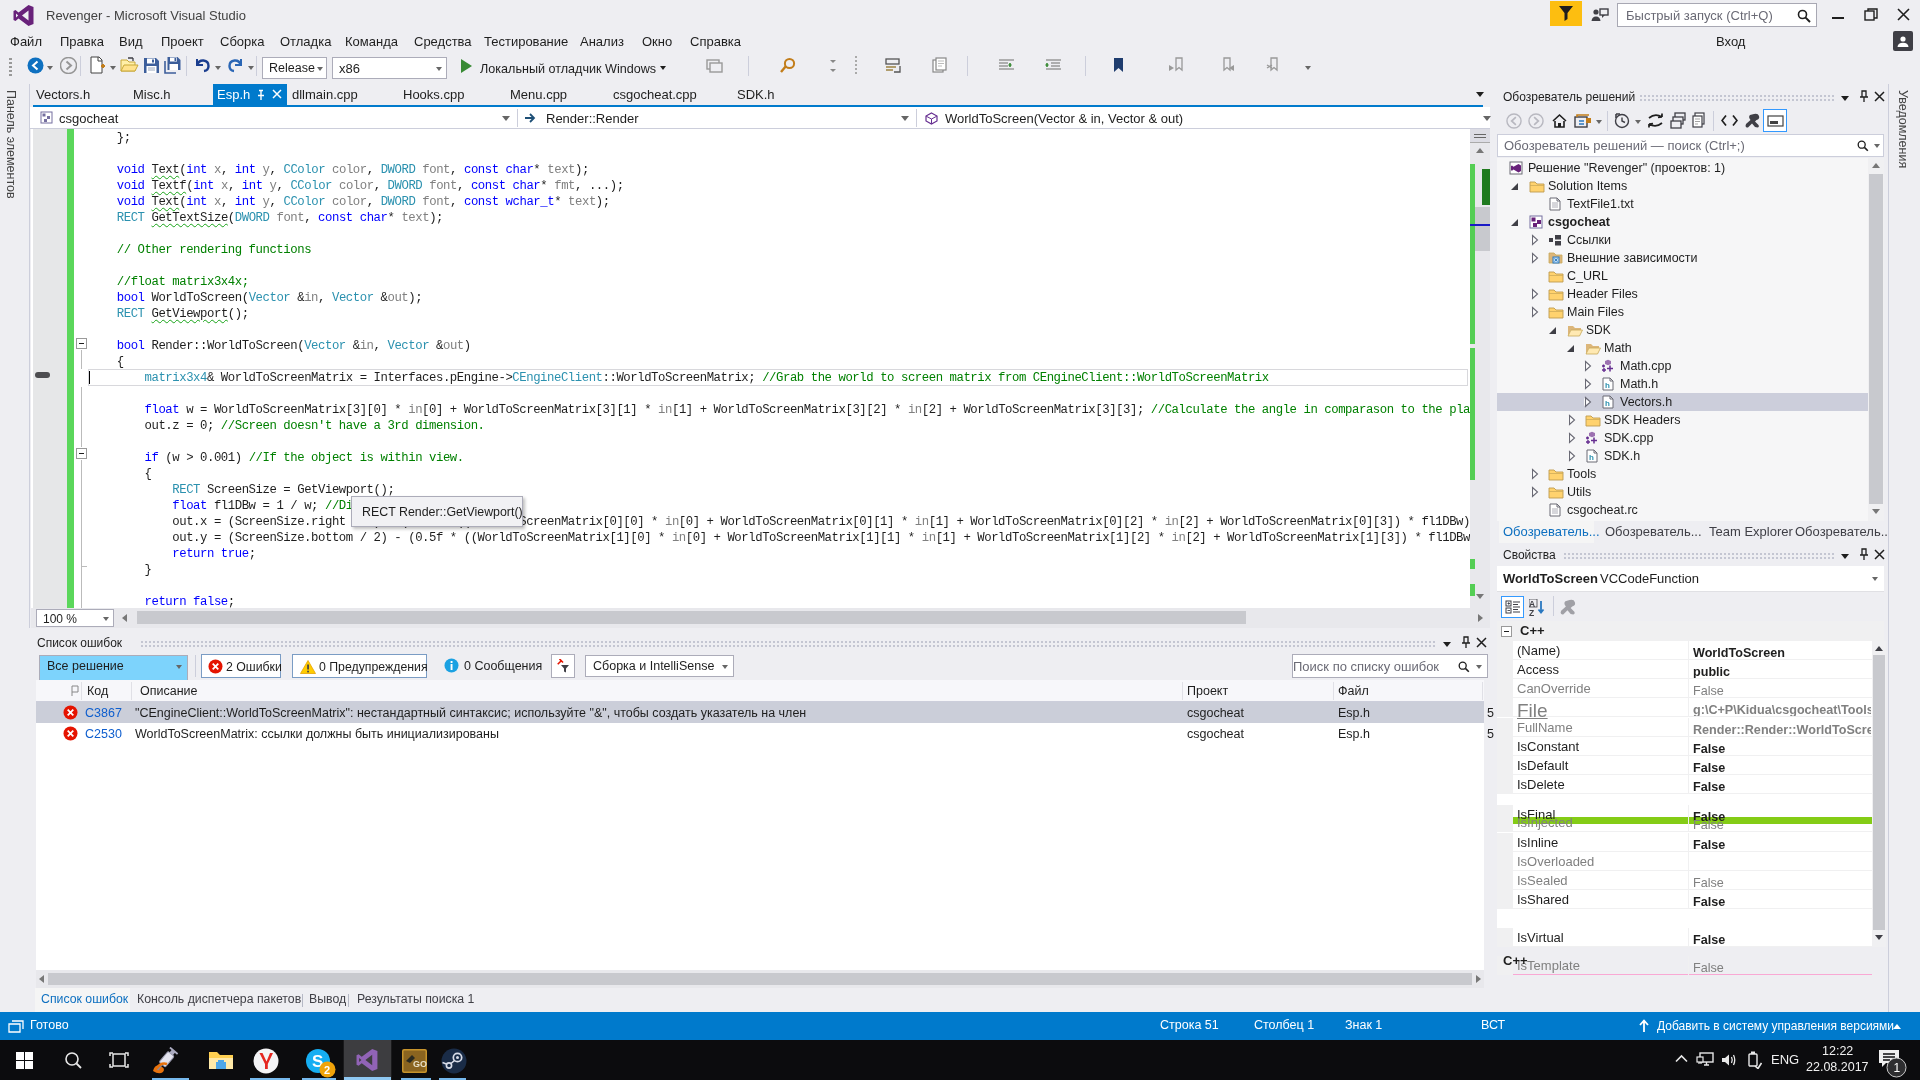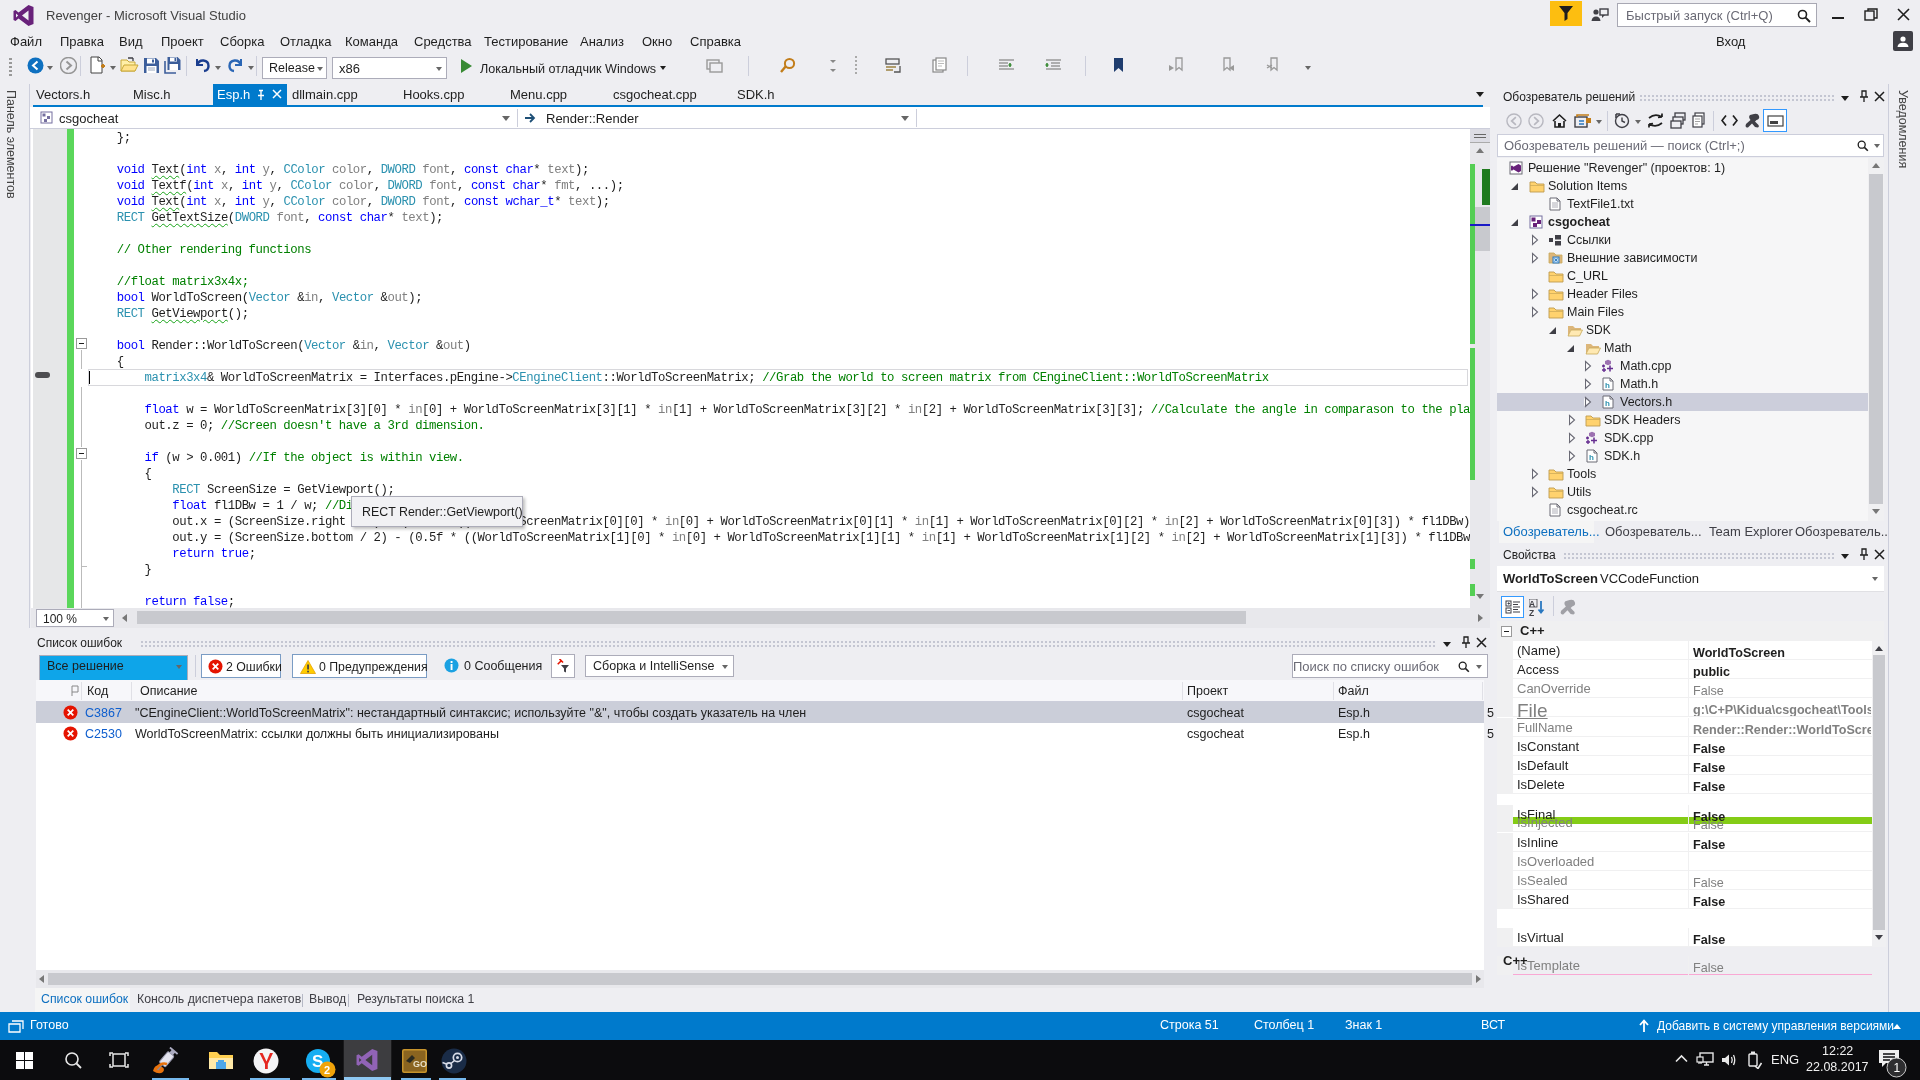--- a/index.html
+++ b/index.html
@@ -216,20 +216,28 @@
 </div>
 <div class="abs" style="left:487px;top:2px;width:1px;height:18px;background:#CCCEDB;"></div>
 <div class="abs" style="left:488px;top:3px;width:398px;height:17px;">
   <svg class="abs" style="left:7px;top:3px" width="13" height="10" viewBox="0 0 13 10">
         <path d="M0 5 L8 5 M5 1 L9 5 L5 9" stroke="#1E4F76" stroke-width="1.8" fill="none"></path>
       </svg>
   <span class="abs" style="left:28px;top:1px;font-size:13px;">Render::Render</span>
   <div class="abs" style="left:383px;top:6px;border-left:4px solid transparent;border-right:4px solid transparent;border-top:5px solid #666;"></div>
 </div>
 <div class="abs" style="left:886px;top:2px;width:1px;height:18px;background:#CCCEDB;"></div>
+<div class="abs" style="left:887px;top:3px;width:570px;height:17px;">
+  <svg class="abs" style="left:8px;top:2px" width="13" height="13" viewBox="0 0 13 13">
+        <path d="M6.5 1 L12 4 L12 9 L6.5 12 L1 9 L1 4 Z" fill="none" stroke="#652D90" stroke-width="1.2"></path>
+        <path d="M1.2 4.2 L6.5 7 L11.8 4.2 M6.5 7 L6.5 11.8" stroke="#652D90" stroke-width="1" fill="none"></path>
+      </svg>
+  <span class="abs" style="left:28px;top:1px;font-size:13px;">WorldToScreen(Vector &amp; in, Vector &amp; out)</span>
+  <div class="abs" style="left:566px;top:6px;border-left:4px solid transparent;border-right:4px solid transparent;border-top:5px solid #666;"></div>
+</div>
   </div>
 
 <div class="abs" style="left:0;top:84px;width:30px;height:544px;background:#EEEEF2;border-right:1px solid #CCCEDB;">
   <div class="abs" style="left:4px;top:6px;writing-mode:vertical-rl;font-size:12.5px;color:#444;">Панель элементов</div>
 </div>
 
 <div class="abs" id="editor" style="left:31px;top:129px;width:1459px;height:479px;background:#fff;overflow:hidden;">
   <div class="abs" style="left:2px;top:0;width:34px;height:479px;background:#E6E7E8;"></div>
   <div class="abs" style="left:36px;top:0;width:7px;height:479px;background:#5BD75B;"></div>
   <div id="code">
@@ -302,21 +310,21 @@
 <span class="abs" style="left:37px;top:3px;font-size:12px;color:#1E1E1E;">Список ошибок</span>
 <div class="abs" style="left:140px;top:7px;width:1295px;height:8px;background-image:radial-gradient(circle,#C4C6D2 1px,transparent 1.1px);background-size:4px 4px;"></div>
 
 <div class="abs" style="left:1443px;top:9px;border-left:4px solid transparent;border-right:4px solid transparent;border-top:5px solid #1E1E1E;"></div>
 <svg class="abs" style="left:1460px;top:3px" width="12" height="14" viewBox="0 0 12 14">
       <path d="M4 1 L8 1 L8 7 L4 7 Z M6 7 L6 12 M2 7 L10 7" stroke="#1E1E1E" stroke-width="1.3" fill="none"></path>
     </svg>
 <svg class="abs" style="left:1476px;top:4px" width="11" height="11" viewBox="0 0 11 11">
       <path d="M1 1 L10 10 M10 1 L1 10" stroke="#1E1E1E" stroke-width="1.5"></path>
     </svg>
-<div class="abs" style="left:39px;top:22px;width:149px;height:29px;background:#0ea5e9;border:1px solid #ACACB9;">
+<div class="abs" style="left:39px;top:22px;width:149px;height:29px;background:#7dd3fc;border:1px solid #ACACB9;">
       <span class="abs" style="left:7px;top:3px;font-size:12.5px;white-space:nowrap;">Все решение</span>
       <div class="abs" style="left:136px;top:9px;border-left:3.5px solid transparent;border-right:3.5px solid transparent;border-top:4px solid #666;"></div>
     </div>
 <div class="abs" style="left:195px;top:22px;width:1px;height:22px;background:#CCCEDB;"></div>
 <div class="abs" style="left:201px;top:21px;width:80px;height:24px;background:#fff;border:1px solid #7A9CC4;">
       <svg class="abs" style="left:6px;top:4px" width="15" height="15" viewBox="0 0 15 15">
         <circle cx="7.5" cy="7.5" r="7" fill="#E51400"></circle>
         <path d="M4.7 4.7 L10.3 10.3 M10.3 4.7 L4.7 10.3" stroke="#fff" stroke-width="1.8"></path>
       </svg>
       <span class="abs" style="left:24px;top:5px;font-size:12.3px;white-space:nowrap;">2 Ошибки</span>

